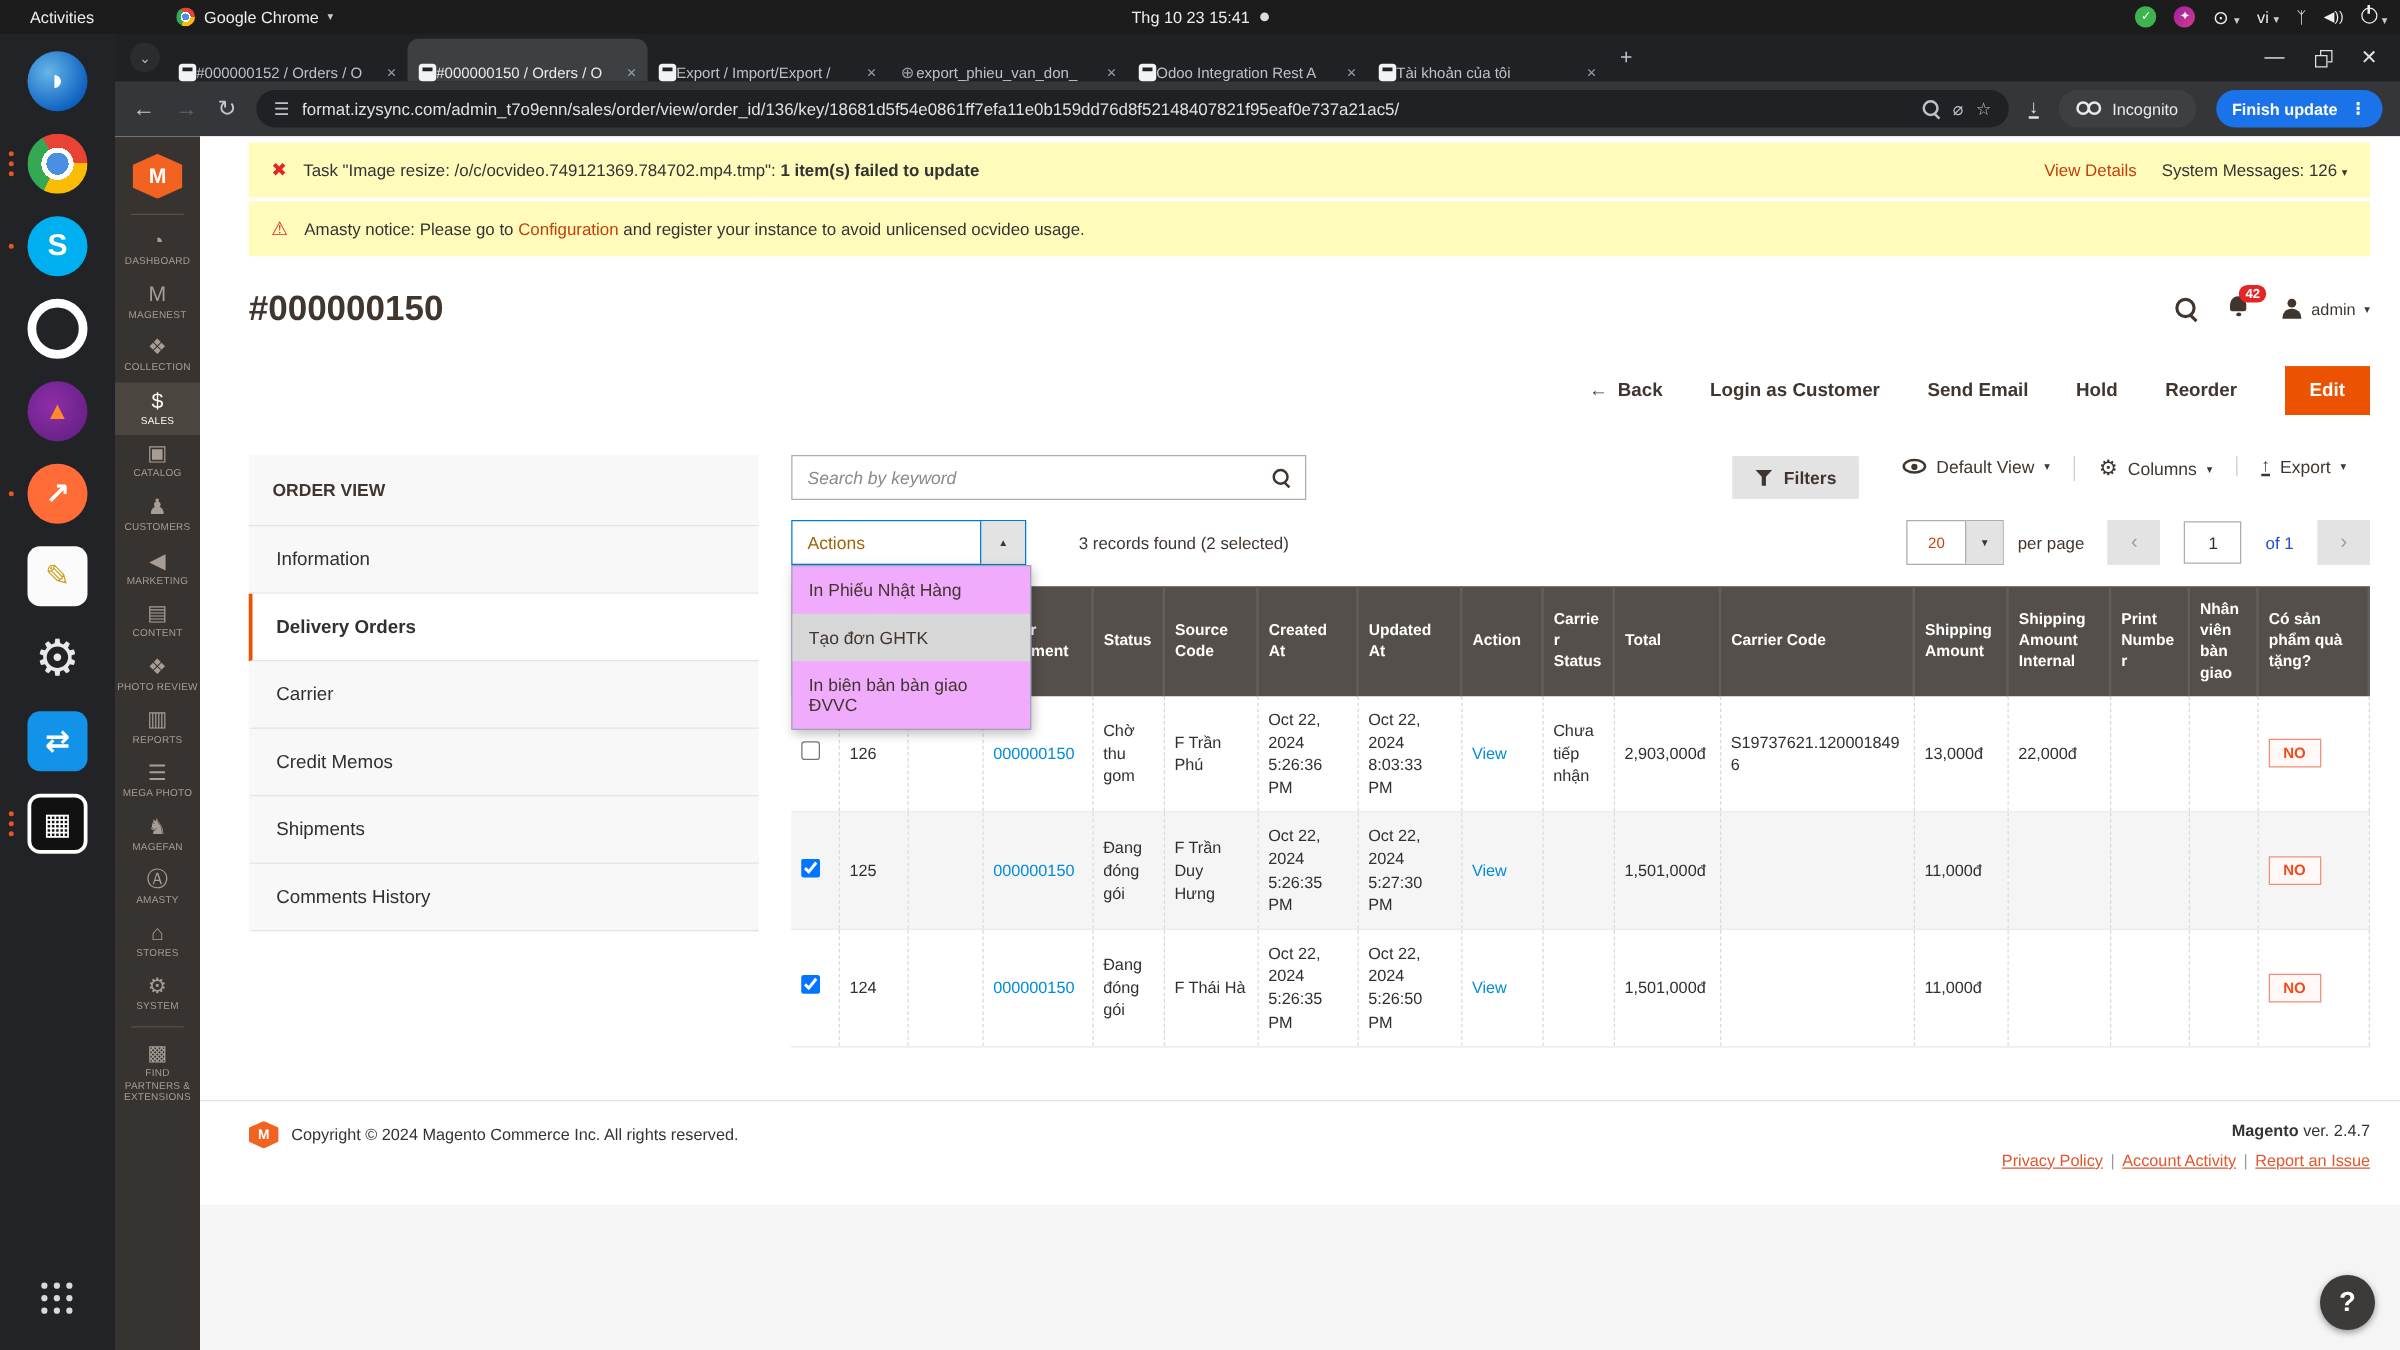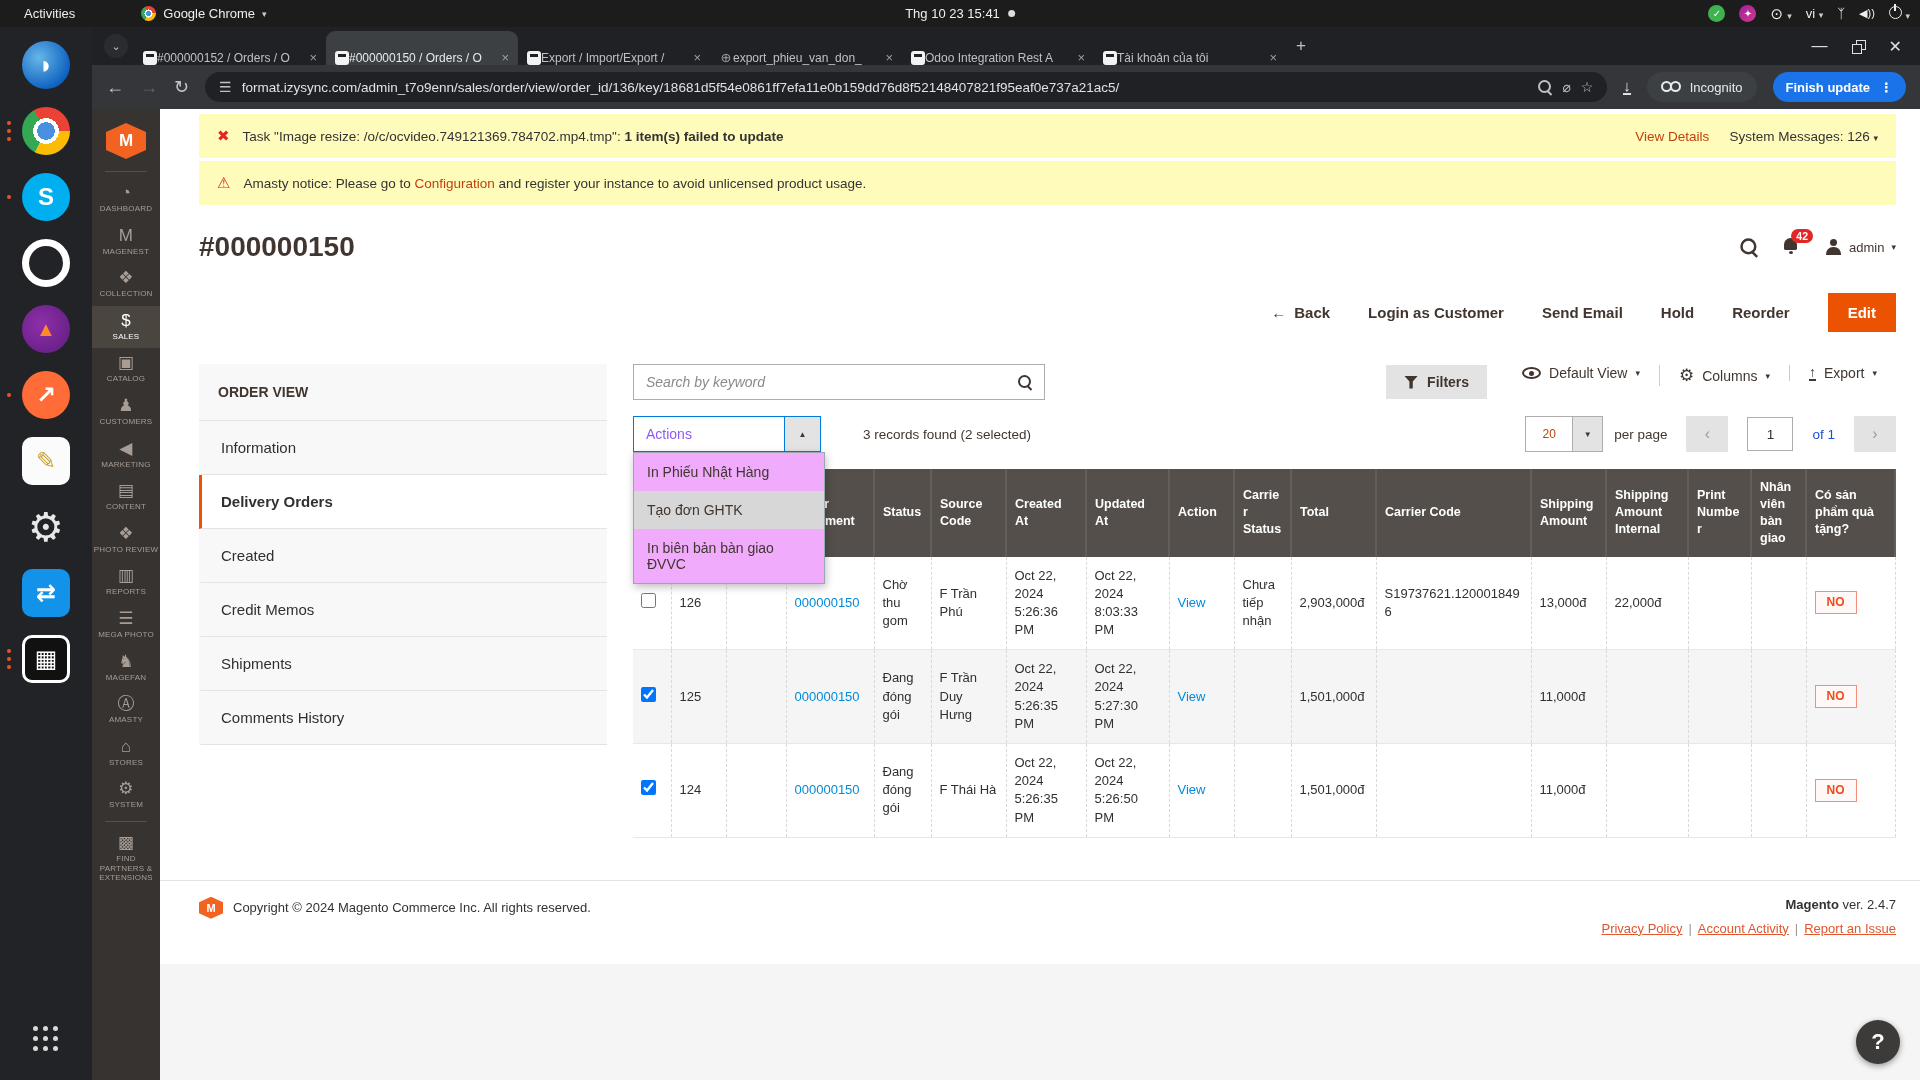--- a/index.html
+++ b/index.html
@@ -121,21 +121,21 @@
   .ctrl+.ctrl{border-left:1px solid #ccc}
   .ctrl:first-of-type{margin-left:16px}
   .eye-ic{width:19px;height:12px;border:2px solid #41362f;border-radius:50%;position:relative;display:inline-block}
   .eye-ic::after{content:"";position:absolute;width:5px;height:5px;background:#41362f;border-radius:50%;left:5px;top:1.5px}
   .gear-ic{font-size:17px;color:#41362f}
   .export-ic{font-size:14px;color:#41362f;border-bottom:2px solid #41362f;line-height:13px;font-weight:bold}
 
   .row2{display:flex;align-items:center;margin-top:16px}
   .actions-wrap{position:relative;z-index:10}
   .actions-select{width:188px;height:36px;border:1px solid #007bdb;background:#fff;display:flex;align-items:stretch}
-  .as-label{flex:1;display:flex;align-items:center;padding:0 12px;font-size:14px;color:#8b5cf6}
+  .as-label{flex:1;display:flex;align-items:center;padding:0 12px;font-size:14px;color:#a16207}
   .as-caret{width:36px;border-left:1px solid #007bdb;background:#e3e3e3;display:flex;align-items:center;justify-content:center;font-size:8px;color:#41362f}
   .dropdown{position:absolute;top:100%;left:0;width:192px;background:#f0abfc;border:1px solid #9aa7b0;box-shadow:1px 3px 8px rgba(0,0,0,.25)}
   .dd-item{padding:11px 13px;font-size:14px;color:#41362f}
   .dd-item.hl{background:#d7d7d7}
   .records{margin-left:42px;font-size:13.5px;color:#41362f}
   .paging{margin-left:auto;display:flex;align-items:center;gap:11px}
   .pp-select{display:flex;border:1px solid #adadad;height:36px;background:#fff}
   .pp-val{width:46px;display:flex;align-items:center;justify-content:center;font-size:12px;color:#c2410c}
   .pp-caret{width:30px;border-left:1px solid #adadad;background:#e3e3e3;display:flex;align-items:center;justify-content:center;font-size:8px;color:#41362f}
   .pp-label{font-size:13.5px;color:#41362f}
@@ -362,21 +362,21 @@
           <div class="banner">
             <span class="msg-ic err-x">✖</span>
             <span><span>Task "Image resize: /o/c/ocvideo.749121369.784702.mp4.tmp": </span><b>1 item(s) failed to update</b></span>
             <span class="banner-right">
               <a class="link-blue" href="#">View Details</a>
               <span><span>System Messages: 126</span> <span class="caret-dk">▾</span></span>
             </span>
           </div>
           <div class="banner">
             <span class="msg-ic warn-tri">⚠</span>
-            <span><span>Amasty notice: Please go to </span><a class="link-blue" href="#">Configuration</a><span> and register your instance to avoid unlicensed product usage.</span></span>
+            <span><span>Amasty notice: Please go to </span><a class="link-blue" href="#">Configuration</a><span> and register your instance to avoid unlicensed ocvideo usage.</span></span>
           </div>
         </div>
 
         <div class="page-head pad">
           <h1 class="page-title">#000000150</h1>
           <div class="head-icons">
             <span class="mag mag-dk" style="transform:scale(1.25)"></span>
             <span class="bell-wrap">
               <span class="bell-ic"></span>
               <span class="badge-red">42</span>
@@ -399,21 +399,21 @@
           <button class="txt-btn">Hold</button>
           <button class="txt-btn">Reorder</button>
           <button class="edit-btn">Edit</button>
         </div>
 
         <div class="main-row pad">
           <div class="order-view">
             <div class="ov-head">ORDER VIEW</div>
             <div class="ov-item">Information</div>
             <div class="ov-item active">Delivery Orders</div>
-            <div class="ov-item">Created</div>
+            <div class="ov-item">Carrier</div>
             <div class="ov-item">Credit Memos</div>
             <div class="ov-item">Shipments</div>
             <div class="ov-item">Comments History</div>
           </div>
 
           <div class="grid-area">
             <div class="row1">
               <div class="search-box">
                 <input type="text" placeholder="Search by keyword" style="">
                 <span class="mag mag-dk"></span>

